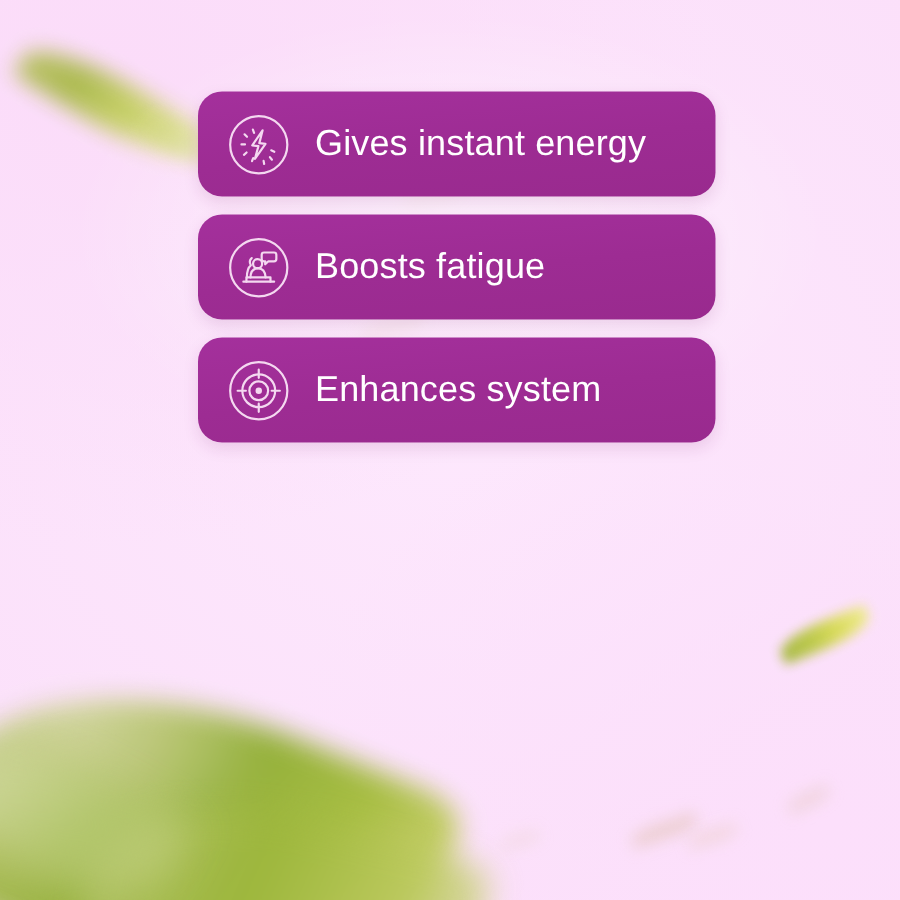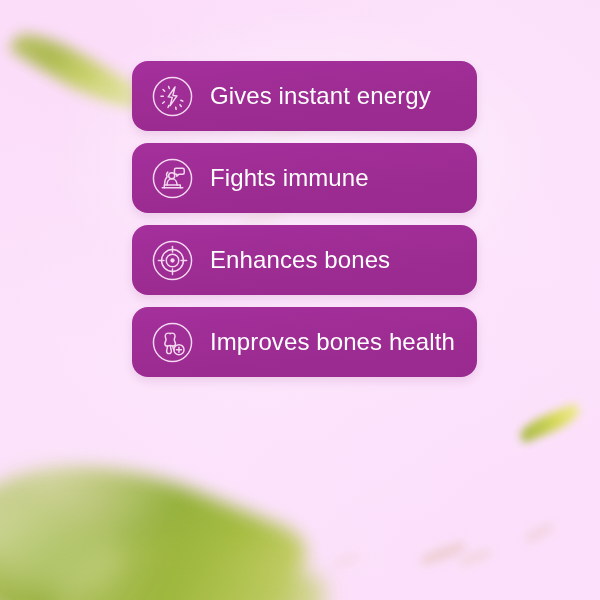--- a/index.html
+++ b/index.html
@@ -222,56 +222,36 @@
         <svg viewBox="0 0 44 44" fill="none" stroke="#f4d8f0" stroke-width="1.5" stroke-linecap="round" stroke-linejoin="round">
           <circle cx="22" cy="22" r="19.5"></circle>
           <path d="M11.5 31.5 H32.5"></path>
           <path d="M13.6 31.5 V28.6 H30.0 V31.5"></path>
           <path d="M16.4 28.6 C16.4 24.6 18.4 22.4 21.6 22.4 C24.5 22.4 26.4 24.3 26.7 28.6"></path>
           <circle cx="21.2" cy="19.2" r="3.1"></circle>
           <path d="M13.9 28.6 C13.9 24.4 14.9 21.6 16.6 20.3 C15.6 18.5 15.9 16.5 17.2 15.4"></path>
           <path d="M25.6 11.6 H32.4 A1.6 1.6 0 0 1 34 13.2 V16.0 A1.6 1.6 0 0 1 32.4 17.6 H28.6 L26.4 19.6 V17.6 H25.6 A1.6 1.6 0 0 1 24 16.0 V13.2 A1.6 1.6 0 0 1 25.6 11.6 Z"></path>
         </svg>
       </span>
-      <span class="pill-label">Fights immune</span>
+      <span class="pill-label">Boosts fatigue</span>
     </div>
 
     <div class="pill">
       <span class="pill-icon">
         <svg viewBox="0 0 44 44" fill="none" stroke="#f4d8f0" stroke-width="1.5" stroke-linecap="round" stroke-linejoin="round">
           <circle cx="22" cy="22" r="19.5"></circle>
           <circle cx="22" cy="22" r="11.2"></circle>
           <circle cx="22" cy="22" r="6.4"></circle>
           <circle cx="22" cy="22" r="2.2" fill="#f4d8f0" stroke="none"></circle>
           <path d="M22 7.6 V13.2"></path>
           <path d="M22 30.8 V36.4"></path>
           <path d="M7.6 22 H13.2"></path>
           <path d="M30.8 22 H36.4"></path>
         </svg>
       </span>
-      <span class="pill-label">Enhances bones</span>
+      <span class="pill-label">Enhances system</span>
     </div>
 
-    <div class="pill">
-      <span class="pill-icon">
-        <svg viewBox="0 0 44 44" fill="none" stroke="#f4d8f0" stroke-width="1.5" stroke-linecap="round" stroke-linejoin="round">
-          <circle cx="22" cy="22" r="19.5"></circle>
-          <path d="M18.0 12.4 C15.9 12.4 14.6 13.9 14.6 15.6 C14.6 17.0 15.4 17.8 15.4 19.0
-                   C15.4 20.6 14.2 21.6 14.2 23.2 C14.2 24.6 15.2 25.6 16.6 25.6
-                   C17.8 25.6 18.6 25.0 19.6 25.0 C20.6 25.0 21.4 25.6 22.6 25.6
-                   C24.0 25.6 25.0 24.6 25.0 23.2 C25.0 21.6 23.8 20.6 23.8 19.0
-                   C23.8 17.8 24.6 17.0 24.6 15.6 C24.6 13.9 23.3 12.4 21.2 12.4
-                   C20.0 12.4 19.2 13.0 19.6 13.0 C20.0 13.0 19.2 12.4 18.0 12.4 Z"></path>
-          <path d="M16.8 25.6 C16.8 28.0 16.0 29.4 16.0 31.0 C16.0 32.4 17.0 33.4 18.4 33.4
-                   C19.8 33.4 20.8 32.4 20.8 31.0 C20.8 29.4 20.0 28.2 20.0 25.8"></path>
-          <path d="M22.2 25.8 C22.4 27.8 23.0 28.8 23.8 29.6"></path>
-          <circle cx="28.6" cy="29.4" r="5.2"></circle>
-          <path d="M28.6 26.8 V32.0"></path>
-          <path d="M26.0 29.4 H31.2"></path>
-        </svg>
-      </span>
-      <span class="pill-label">Improves bones health</span>
-    </div>
 
 
 
   </div>
 </div>
 
 </body></html>

